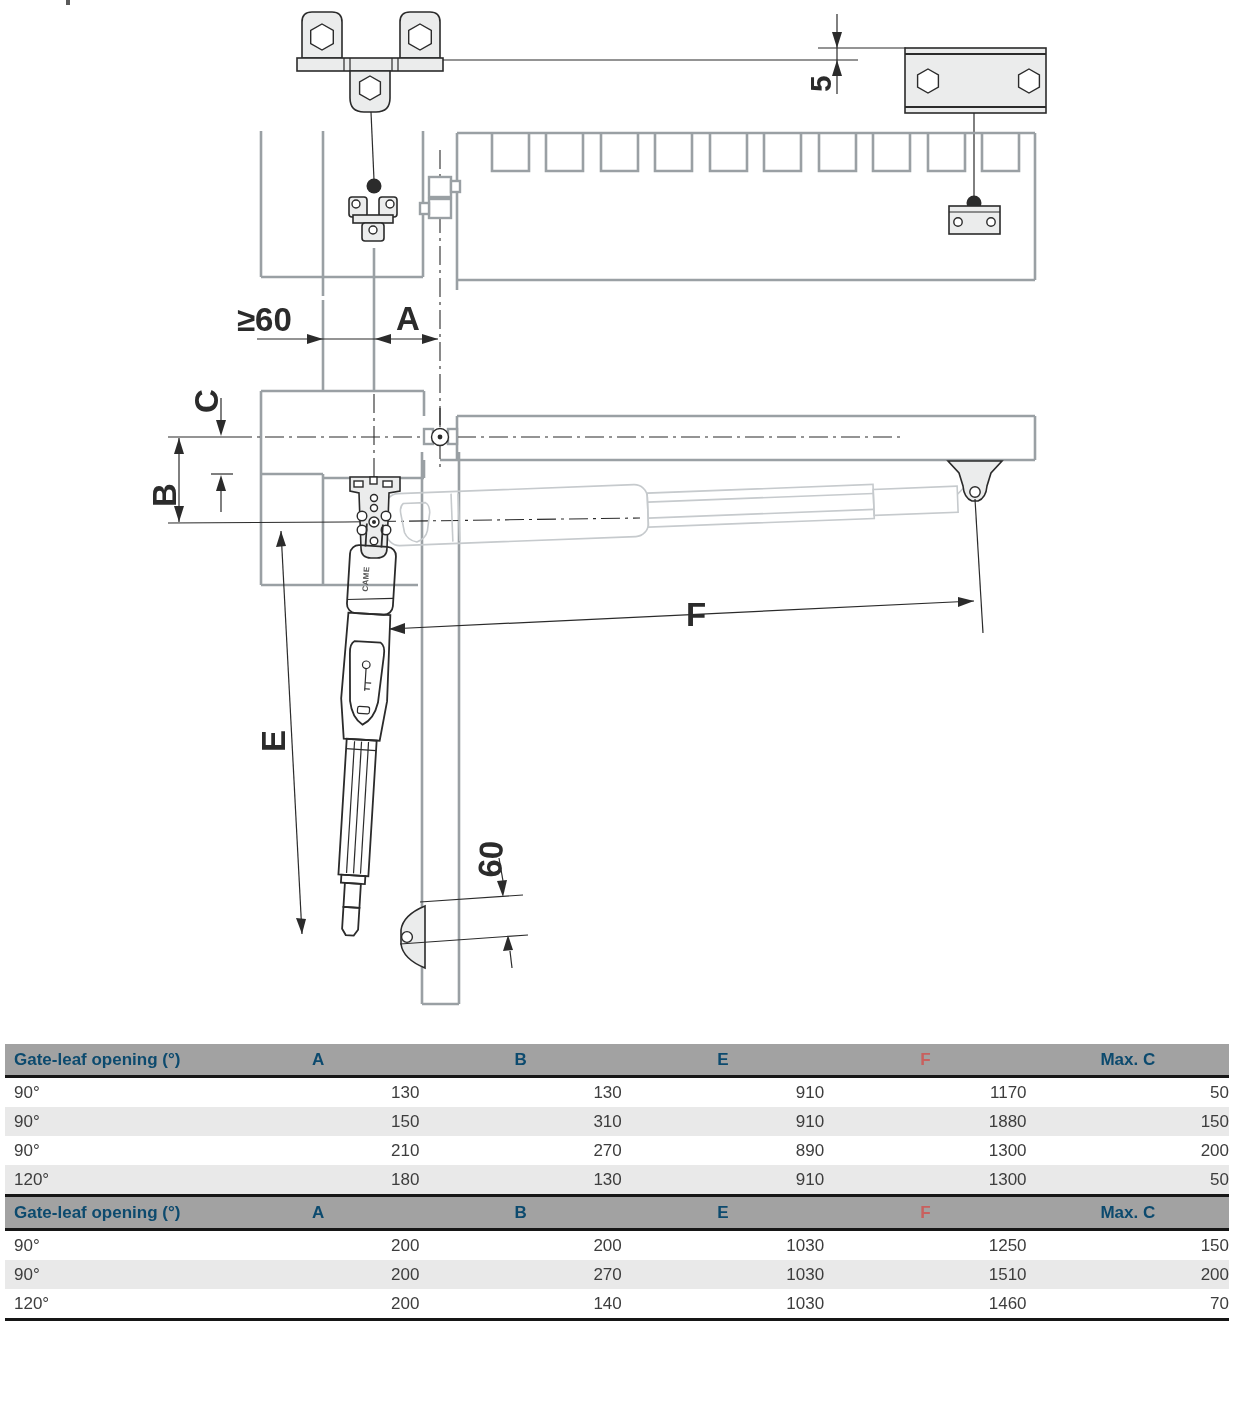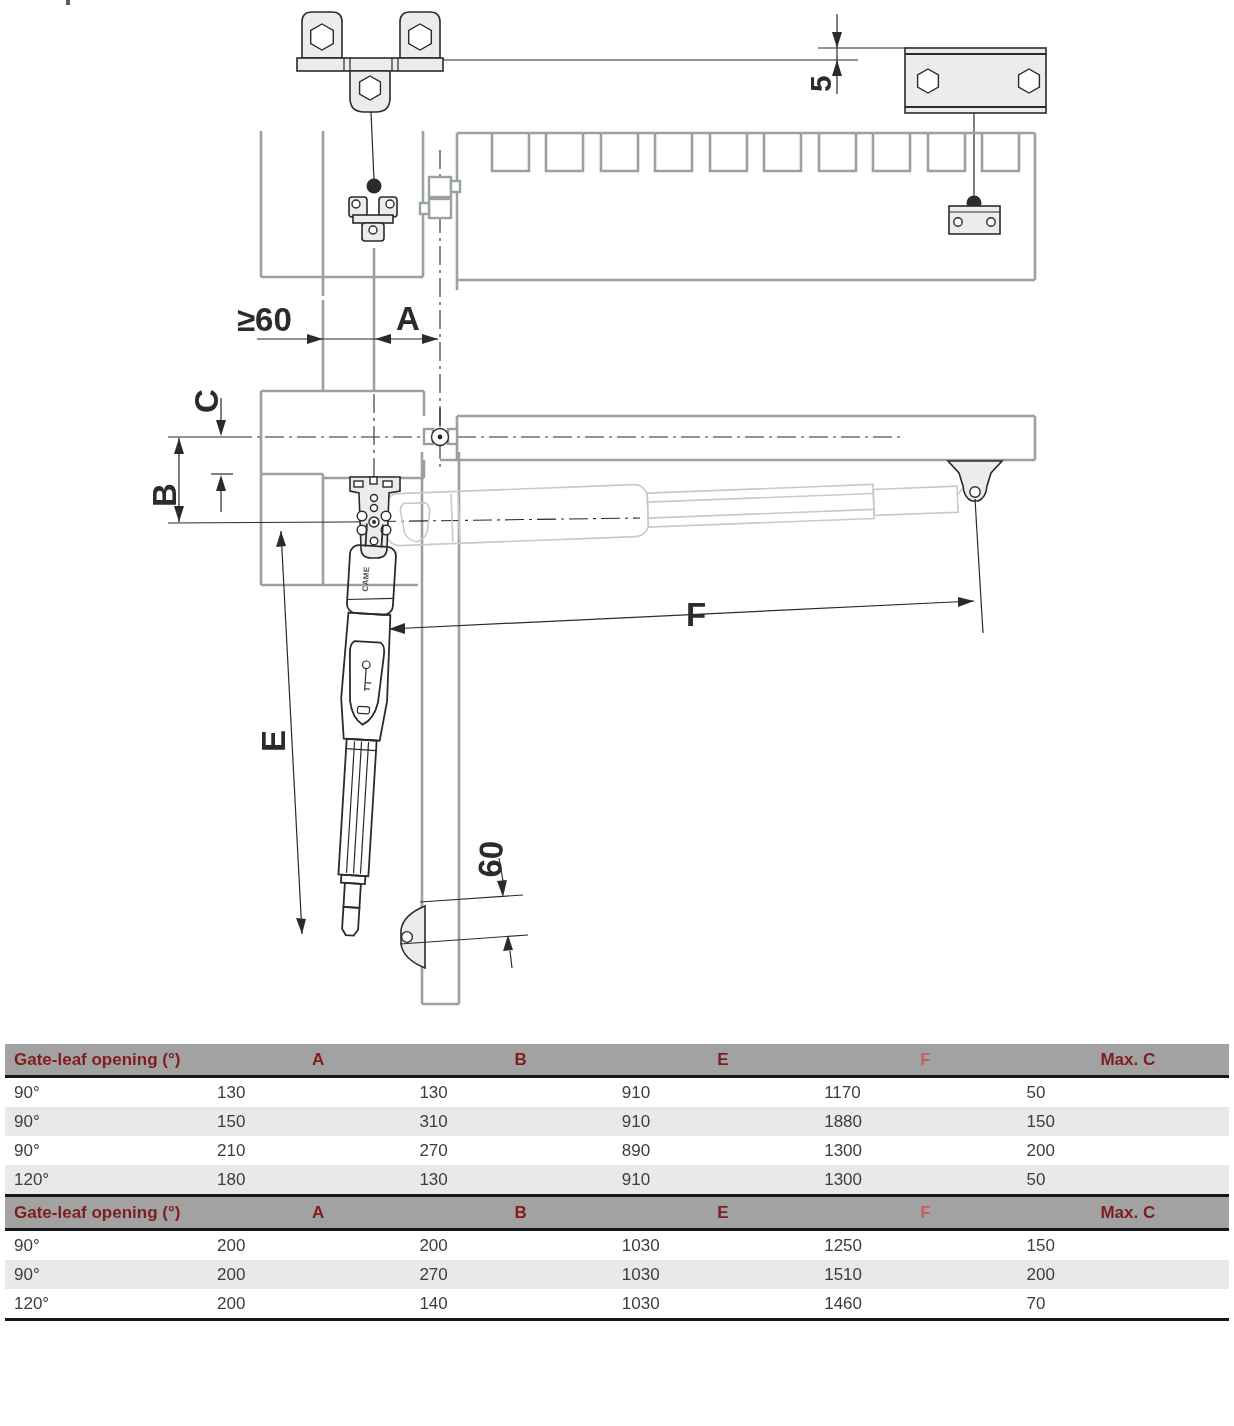--- a/index.html
+++ b/index.html
@@ -16,24 +16,24 @@
   .dw{stroke:var(--d-dark);stroke-width:1.4;fill:#fff;}
   .cl{stroke:var(--d-dark);stroke-width:1.1;fill:none;stroke-dasharray:19 5 3 5;}
   .ar{fill:var(--d-dark);stroke:none;}
   .ghost{stroke:var(--d-faint);stroke-width:1.6;fill:none;}
   .tables{padding:0 5px;}
   .model-titles{margin:16px 3px 16px;height:20px;font-size:17px;font-weight:bold;color:#1b1b1b;}
   .model-titles .t1{display:inline-block;width:163px;}
   .sec2 .model-titles{margin-top:21px;}
   table{width:100%;border-collapse:collapse;border-bottom:3px solid var(--tbl-border);font-size:17px;table-layout:fixed;}
   thead tr{background:var(--head-bg);border-bottom:3px solid var(--tbl-border);}
-  th{font-weight:bold;color:#7f1d1d;height:31px;text-align:center;padding:0;}
+  th{font-weight:bold;color:#0c4a6e;height:31px;text-align:center;padding:0;}
   th.first,td.first{text-align:left;padding-left:9px;}
   col.c0{width:212px;}
-  td{height:29px;text-align:left;color:#3d3d3d;padding:0;}
+  td{height:29px;text-align:right;color:#3d3d3d;padding:0;}
   tbody tr:nth-child(even){background:var(--alt-bg);}
   th.accent{color:var(--accent);}
 </style>
 </head>
 <body>
 
 
 
 <svg width="1234" height="1040" viewBox="0 0 1234 1040" xmlns="http://www.w3.org/2000/svg">
   <defs>

